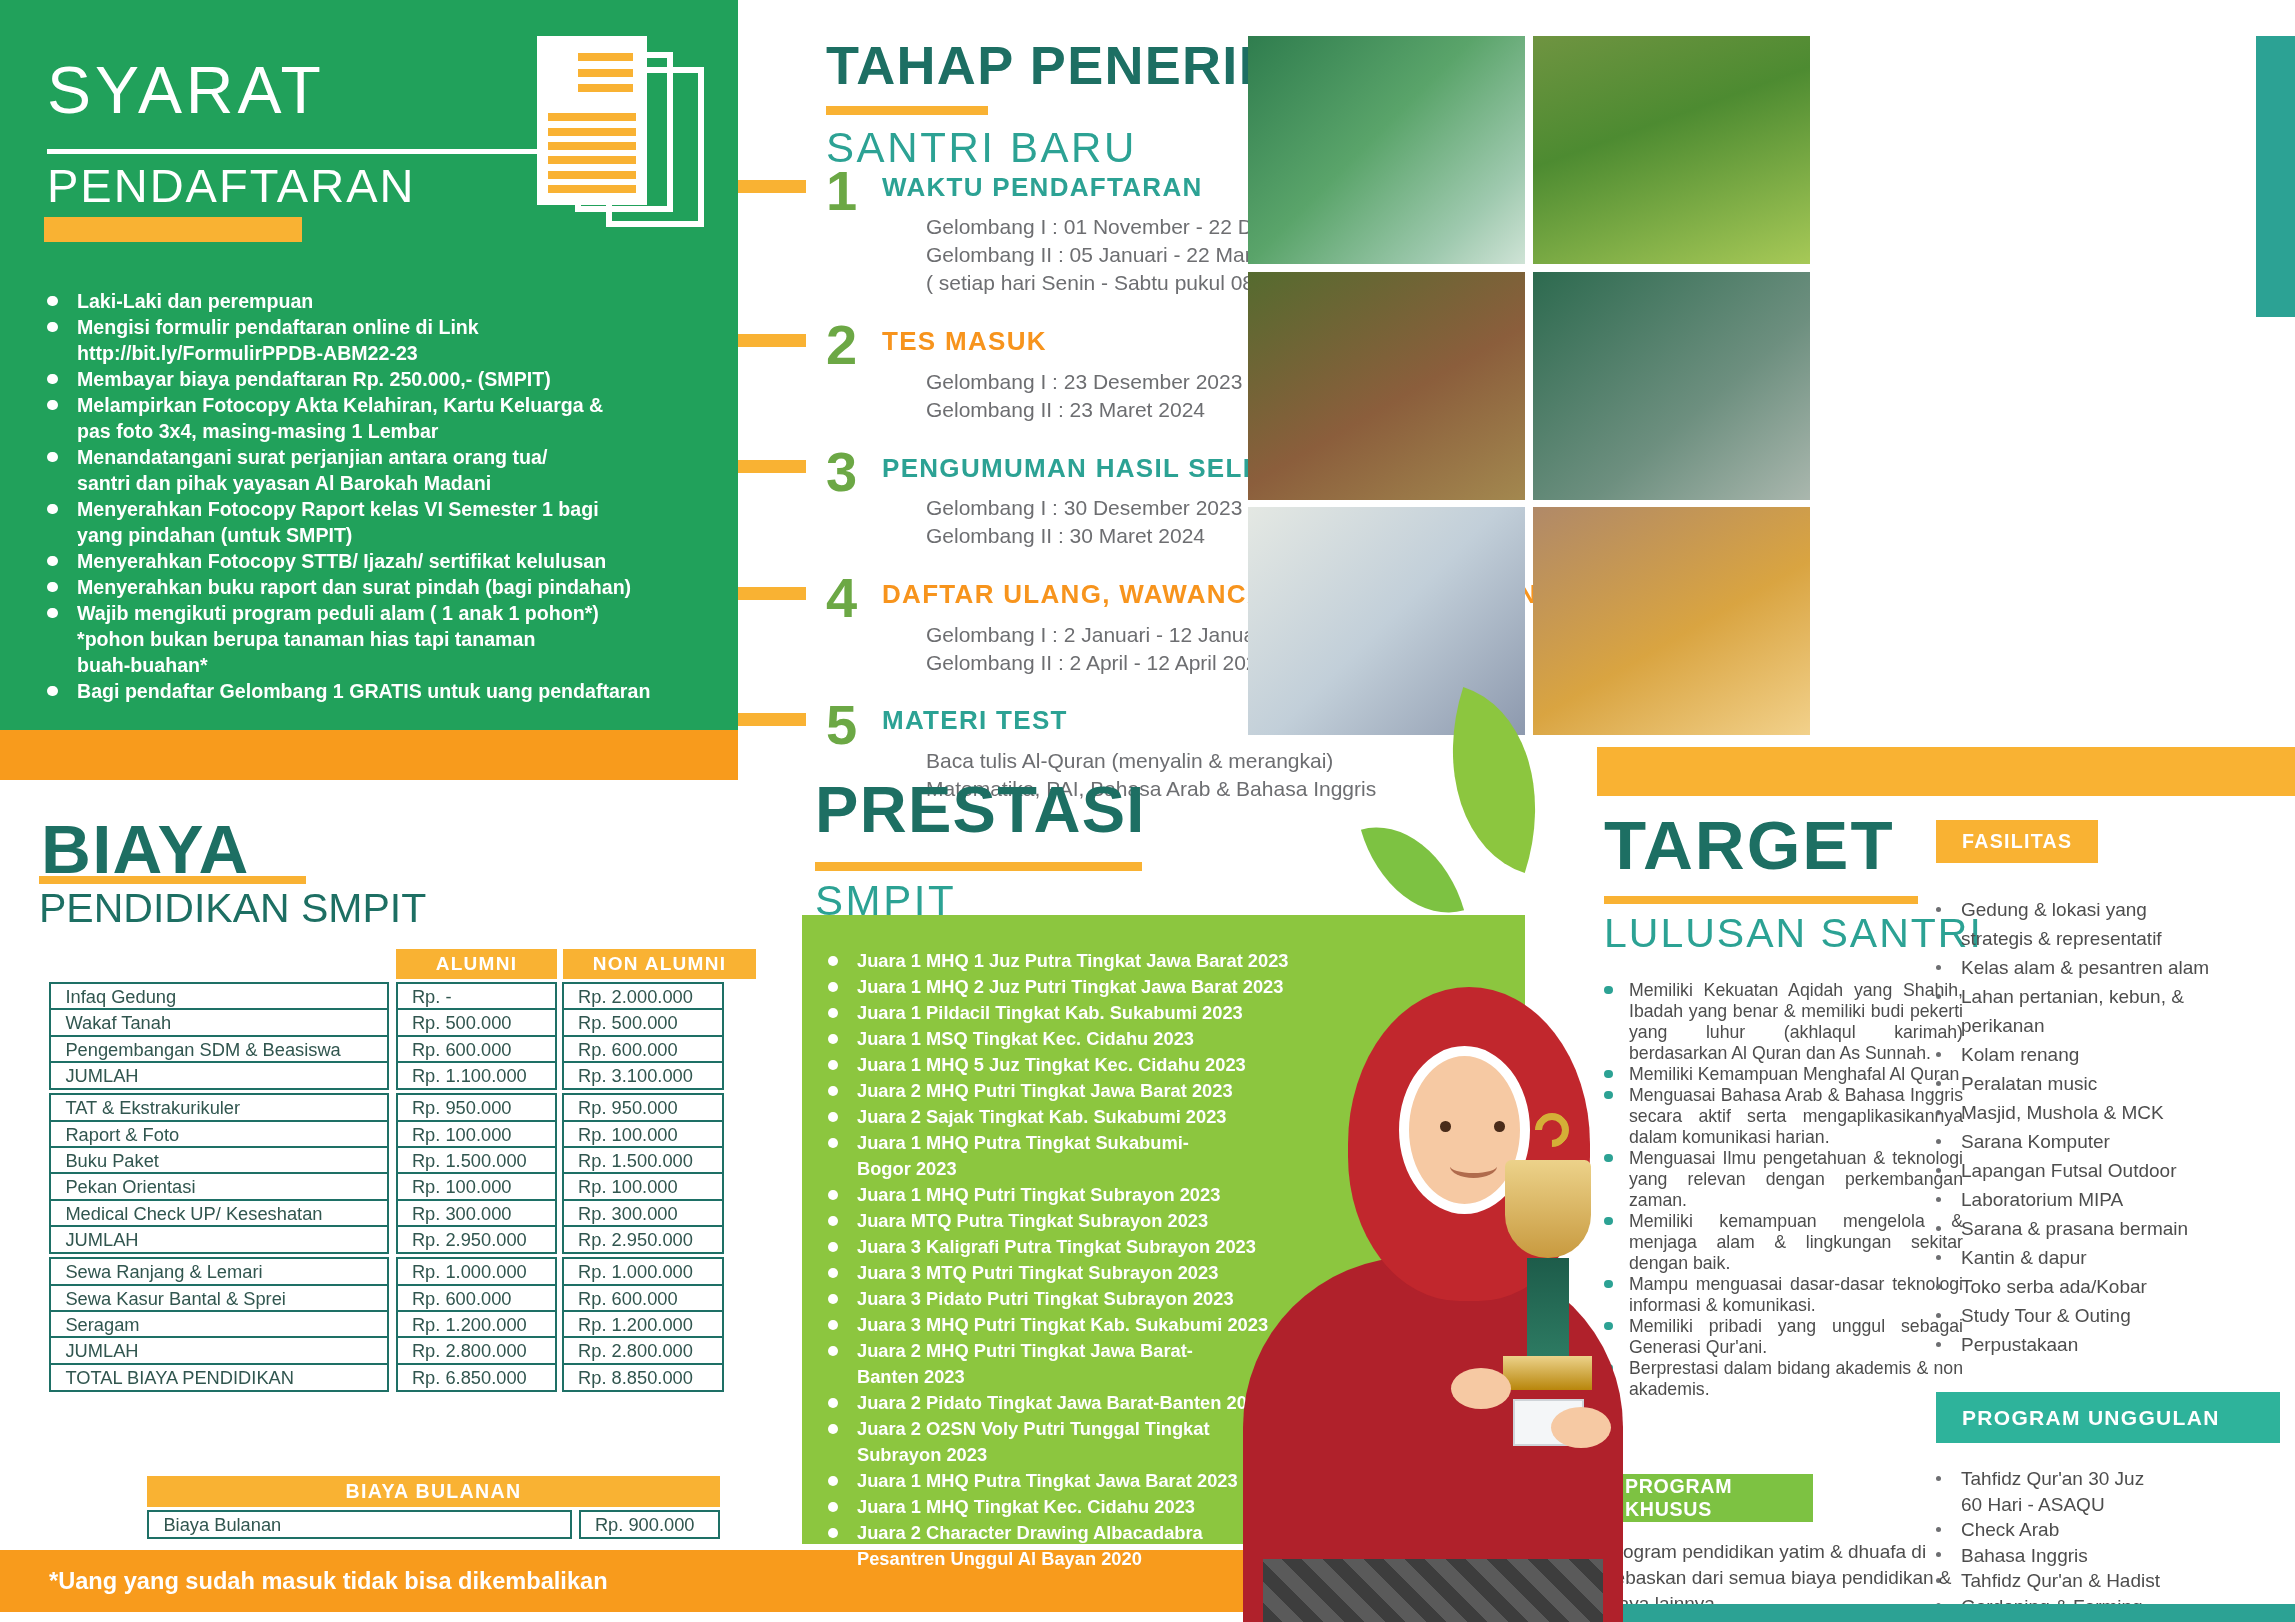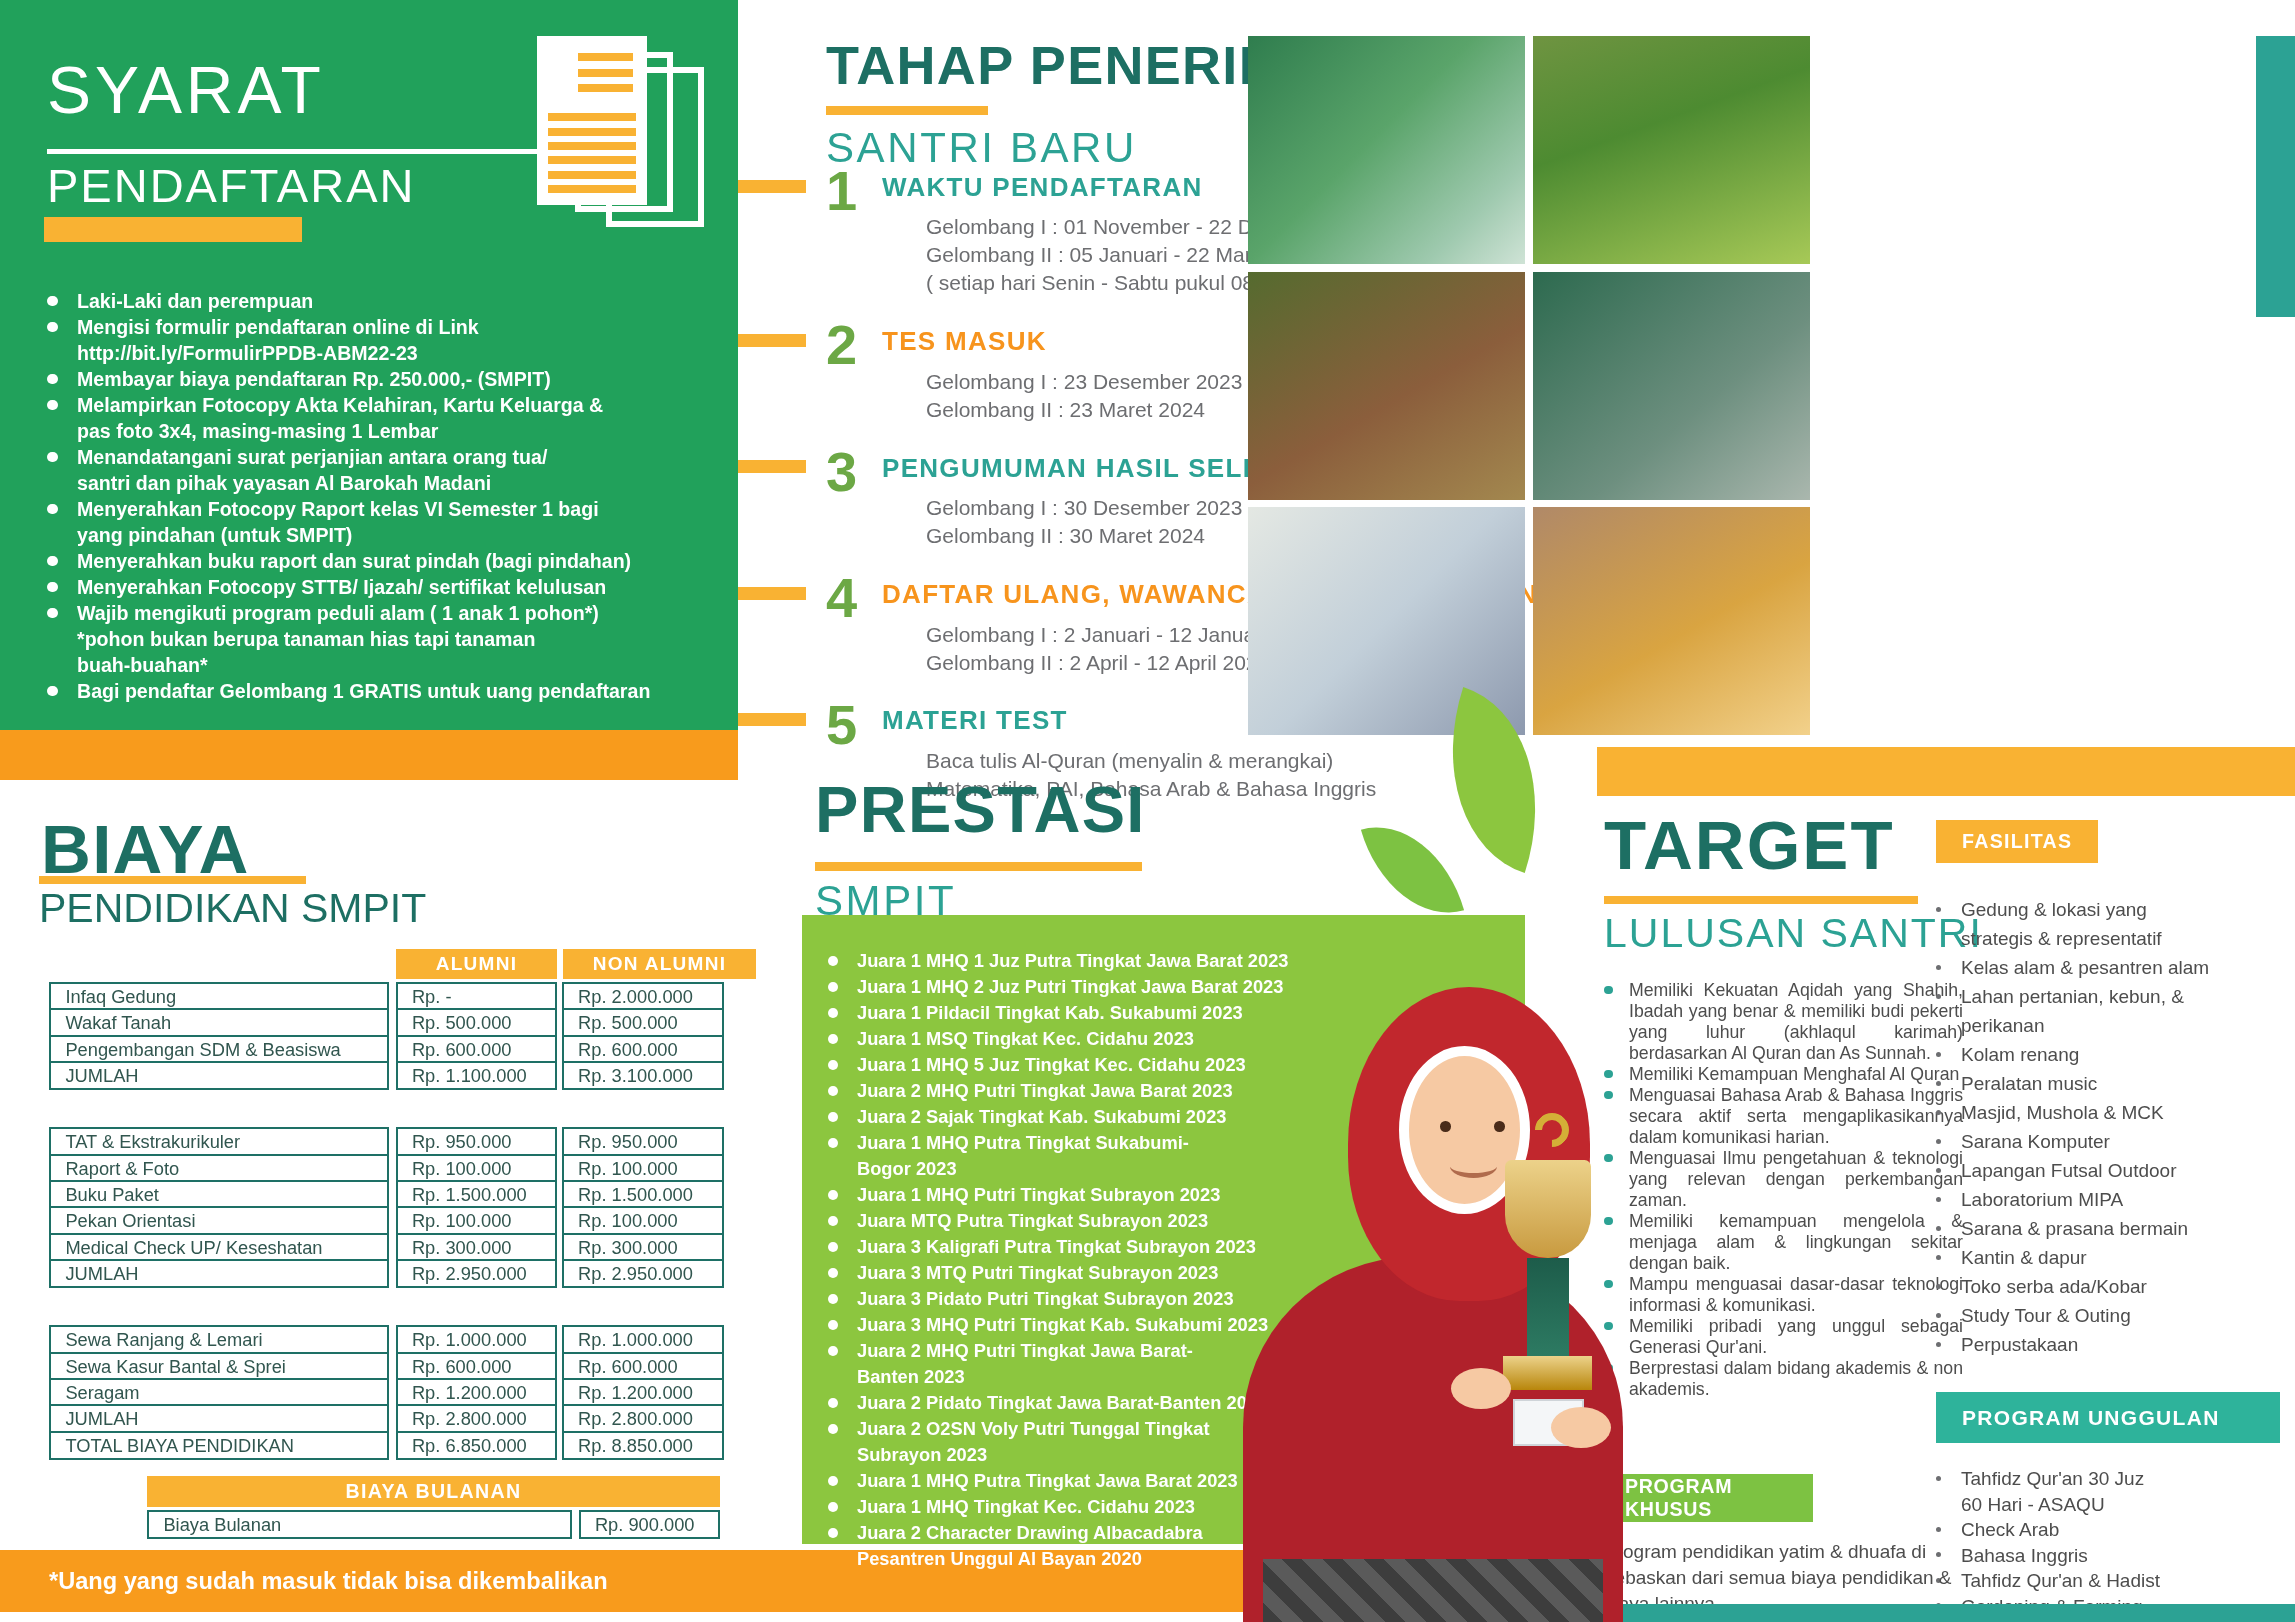--- a/index.html
+++ b/index.html
@@ -93,21 +93,21 @@
   .girl .t-plaque{position:absolute;left:270px;top:450px;width:71px;height:47px;background:#f4f6f8;border:2.6px solid #cfd4d9;}
 
   
   .biaya-title{left:41px;top:810px;font-size:69px;font-weight:600;color:var(--teal-dark);letter-spacing:1.3px;}
   .biaya-line{left:39px;top:876px;width:267px;height:7.9px;background:var(--yellow);}
   .biaya-sub{left:39px;top:885px;font-size:41px;color:var(--teal-dark);font-weight:400;}
   .col-head{top:949px;height:30px;background:var(--yellow);color:#fff;font-size:19px;font-weight:bold;letter-spacing:1.3px;display:flex;align-items:center;justify-content:center;}
   .col-head.alumni{left:396px;width:161px;}
   .col-head.nonalumni{left:563px;width:193px;}
   #biaya-groups{left:49px;top:982px;width:681px;}
-  .bgroup{margin-bottom:37px;}
+  .bgroup{margin-bottom:3px;}
   .brow{display:flex;}
   .brow + .brow{margin-top:-2.6px;}
   .bcell{border:2.6px solid var(--tableb);background:#fff;font-size:18.3px;line-height:21px;color:var(--tabletext);padding:2px 0 2px 14.4px;}
   .blabel{width:340px;margin-right:6.5px;}
   .bval{width:161px;}
   .bval + .bval{margin-left:5.2px;width:162px;}
   .monthly-head{left:147px;top:1476px;width:573px;height:31px;background:var(--yellow);color:#fff;font-size:19.6px;font-weight:bold;letter-spacing:1.3px;display:flex;align-items:center;justify-content:center;}
   .monthly-row{left:147px;top:1510px;width:573px;display:flex;}
   .monthly-row .mlabel{width:425px;margin-right:6.5px;}
   .monthly-row .mval{width:141px;}
@@ -187,25 +187,25 @@
           <span class="txt">Menandatangani surat perjanjian antara orang tua/
 santri dan pihak yayasan Al Barokah Madani</span>
         </li>
         <li class="li-item">
           <span class="dot"></span>
           <span class="txt">Menyerahkan Fotocopy Raport kelas VI Semester 1 bagi
 yang pindahan (untuk SMPIT)</span>
         </li>
         <li class="li-item">
           <span class="dot"></span>
+          <span class="txt">Menyerahkan Fotocopy STTB/ Ijazah/ sertifikat kelulusan</span>
+        </li>
+        <li class="li-item">
+          <span class="dot"></span>
           <span class="txt">Menyerahkan buku raport dan surat pindah (bagi pindahan)</span>
-        </li>
-        <li class="li-item">
-          <span class="dot"></span>
-          <span class="txt">Menyerahkan Fotocopy STTB/ Ijazah/ sertifikat kelulusan</span>
         </li>
         <li class="li-item">
           <span class="dot"></span>
           <span class="txt">Wajib mengikuti program peduli alam ( 1 anak 1 pohon*)
 *pohon bukan berupa tanaman hias tapi tanaman
  buah-buahan*</span>
         </li>
         <li class="li-item">
           <span class="dot"></span>
           <span class="txt">Bagi pendaftar Gelombang 1 GRATIS untuk uang pendaftaran</span>

